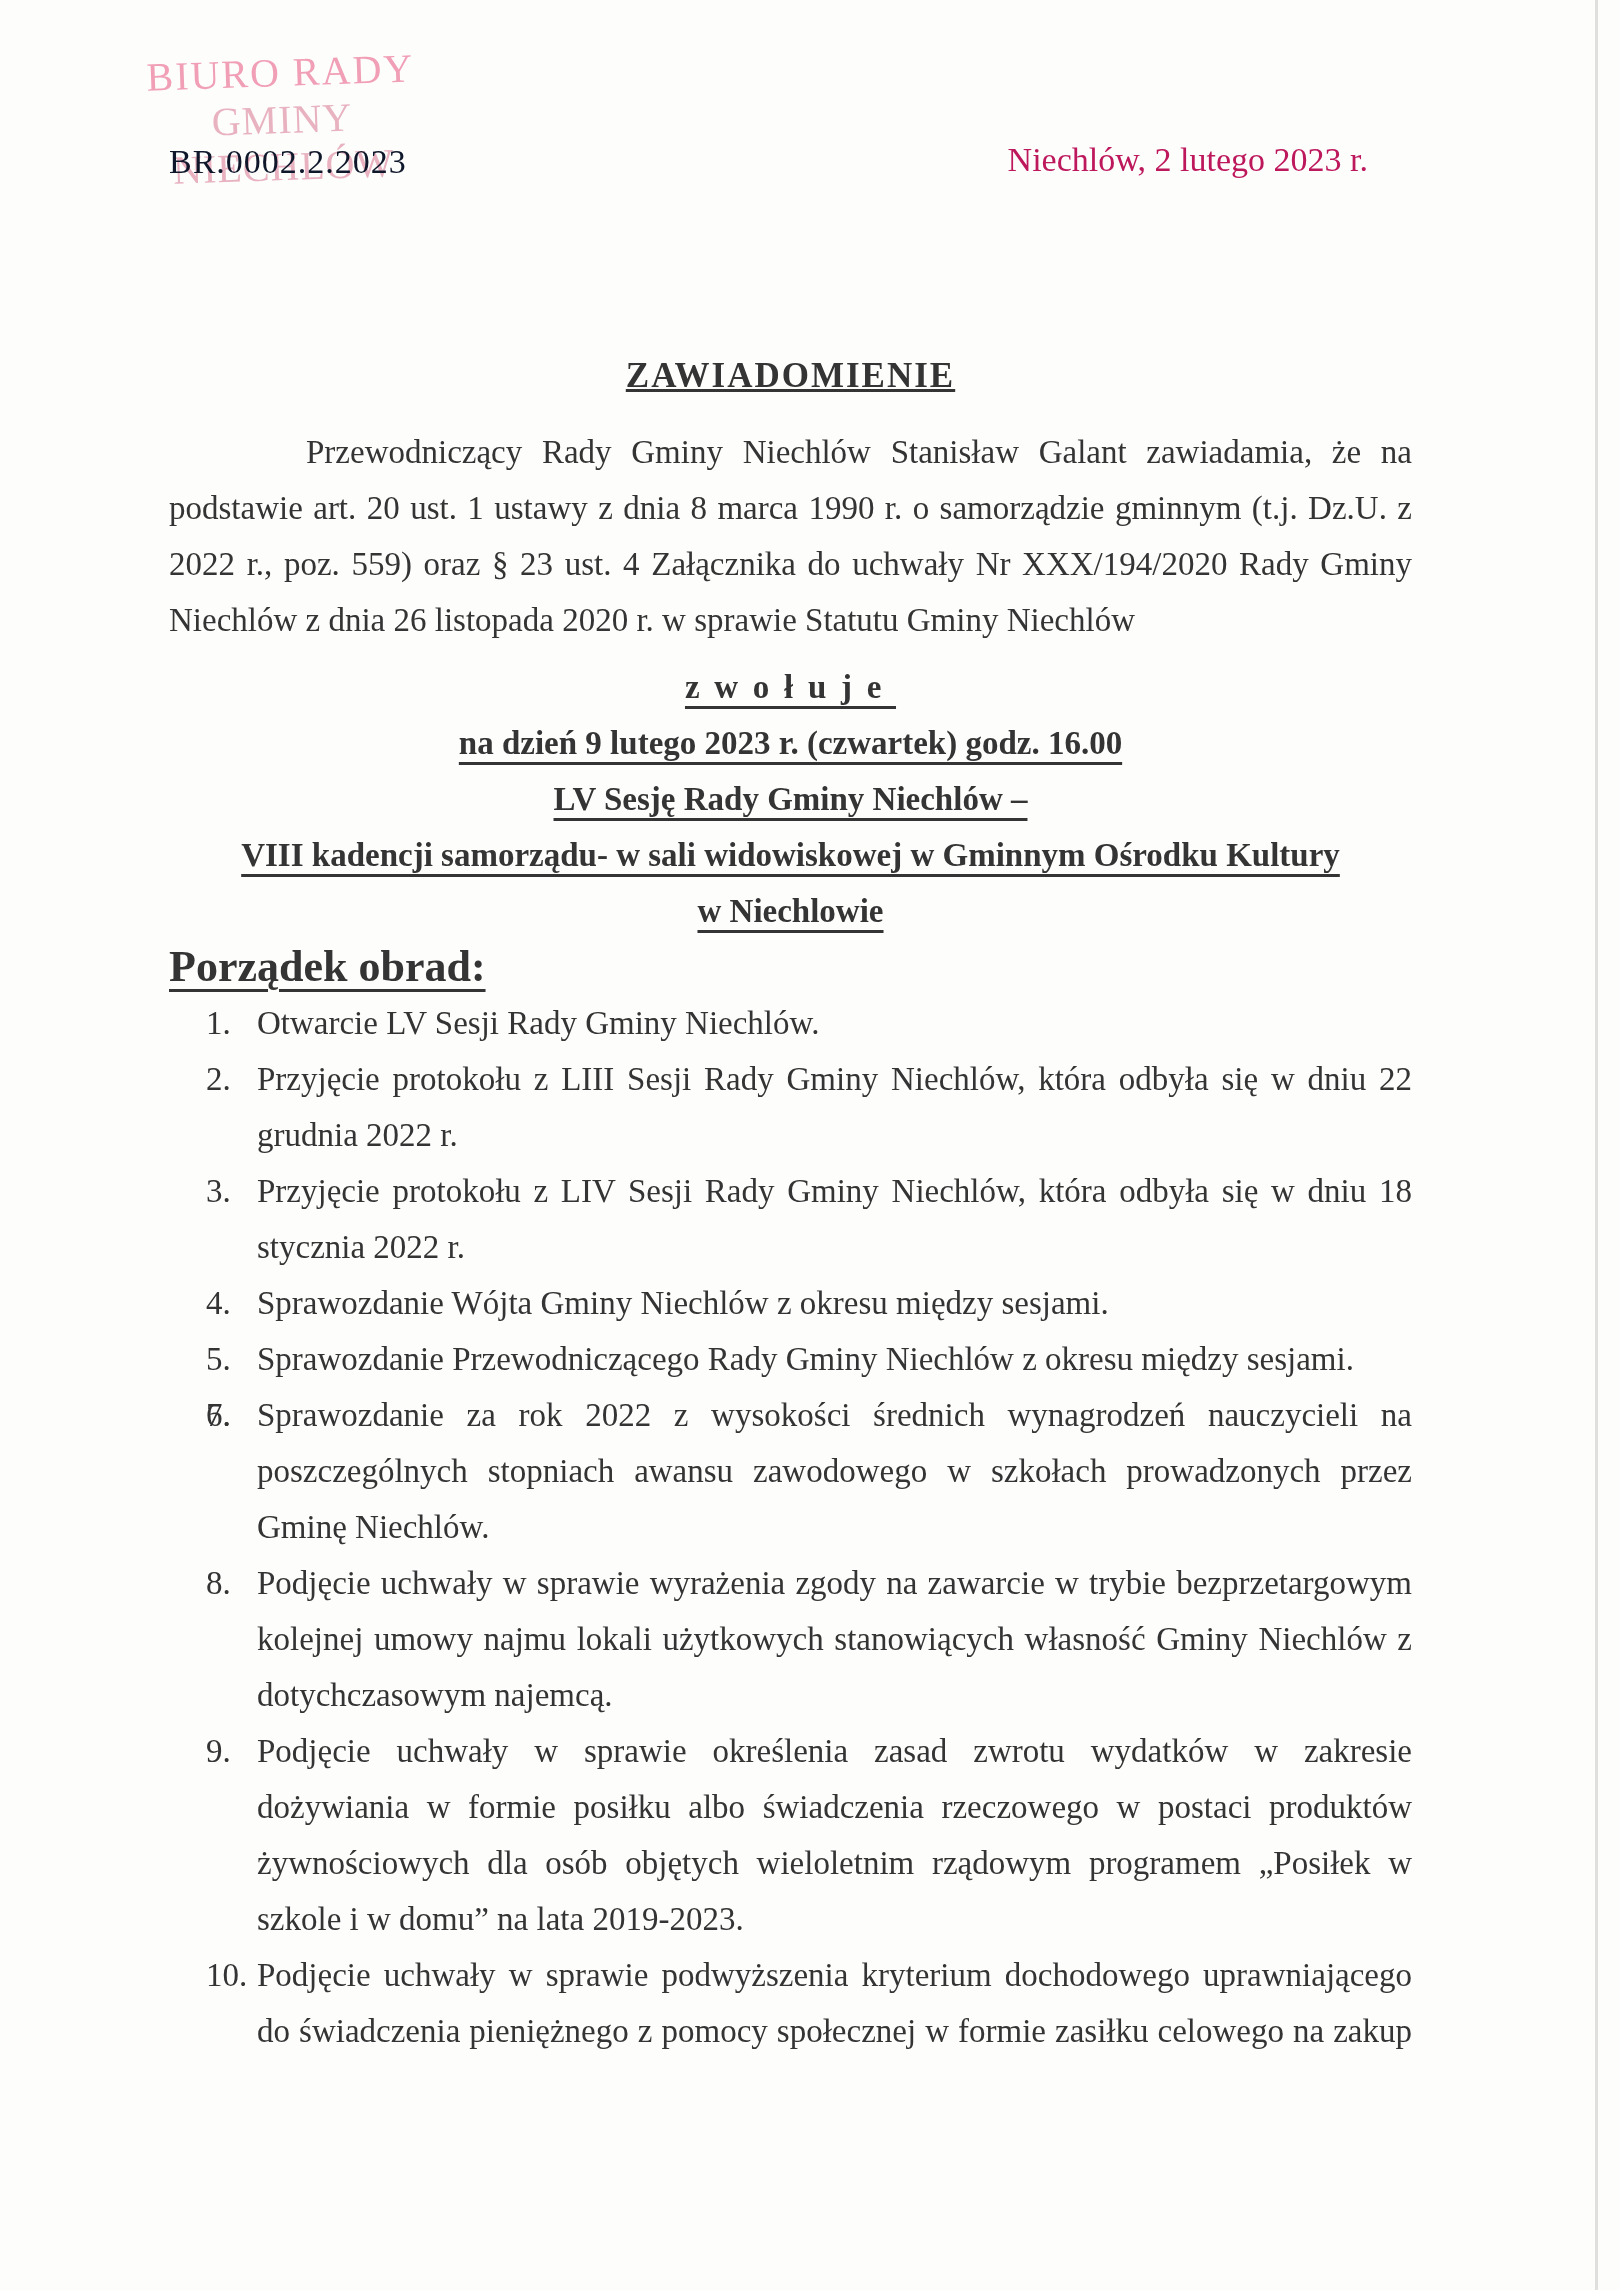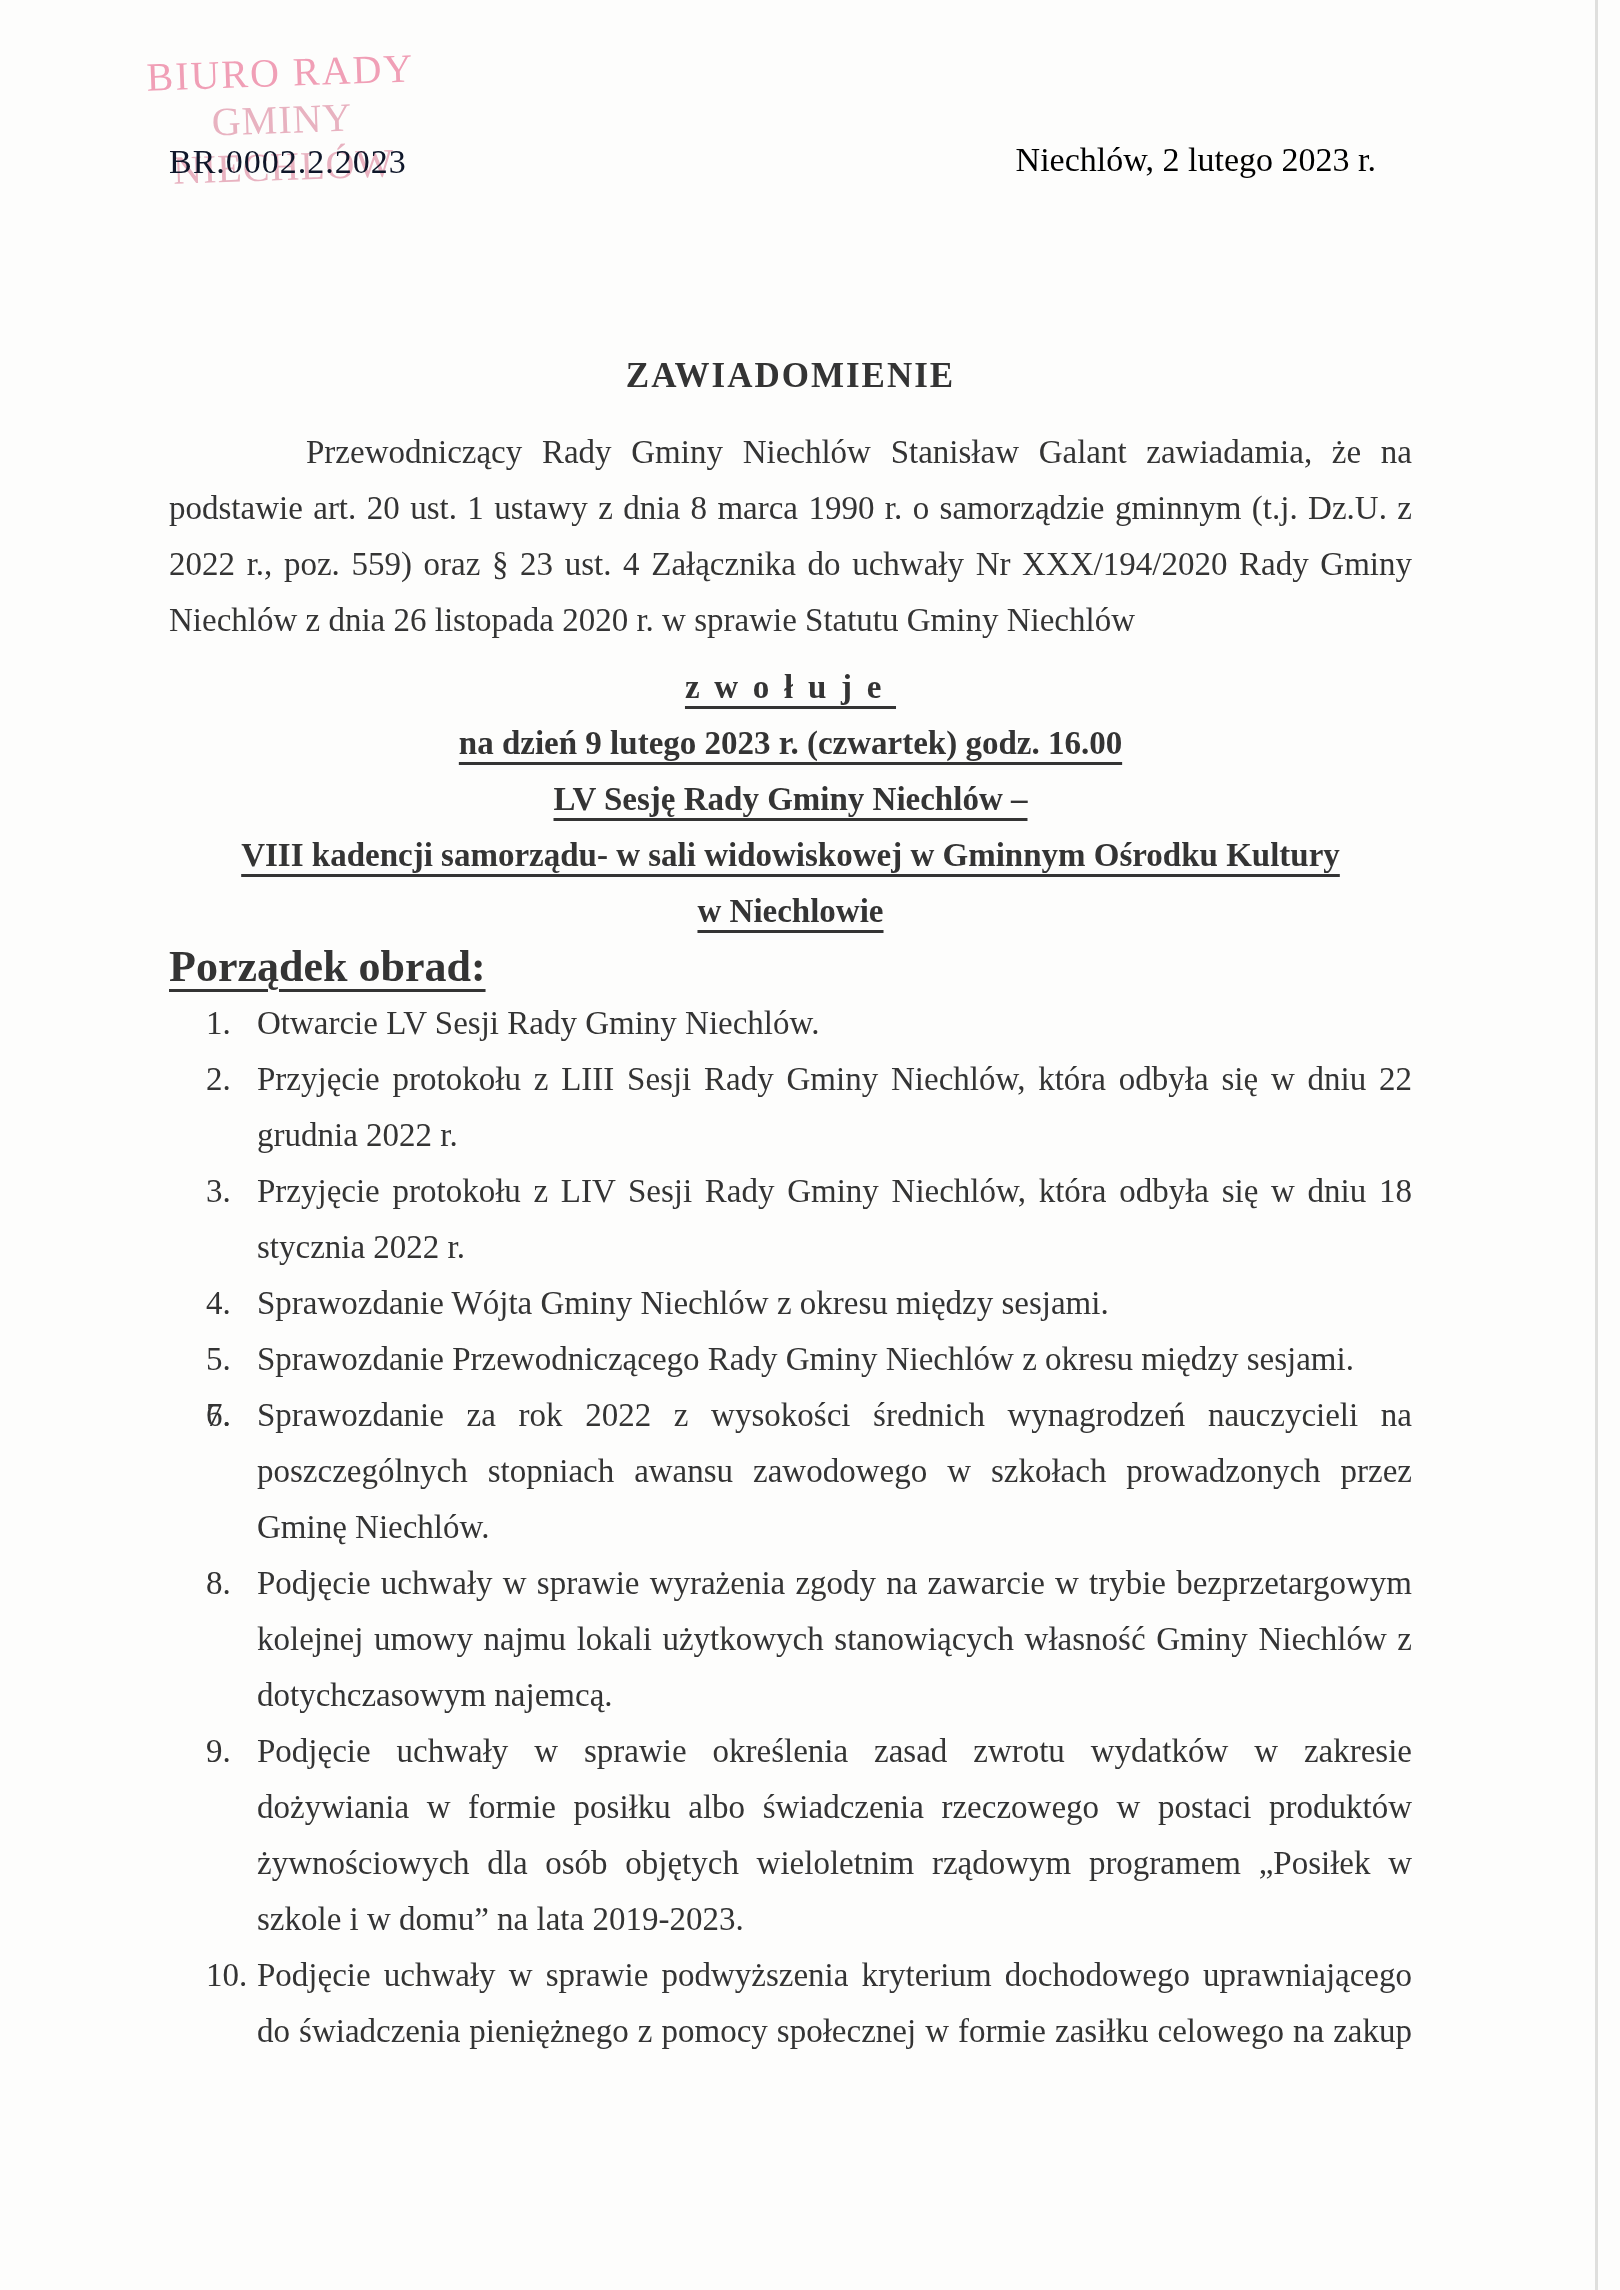--- a/index.html
+++ b/index.html
@@ -33,32 +33,32 @@
   }
   .stamp-line2{
     font-size:40px;letter-spacing:1px;
     color:#d97d96;opacity:.58;
   }
   .ref-number{
     position:absolute;left:169px;top:143px;
     font-size:34px;letter-spacing:1px;color:#0f172a;
   }
   .place-date{
-    position:absolute;right:244px;top:141px;
-    font-size:34px;color:#000000;
+    position:absolute;right:252px;top:141px;
+    font-size:34px;color:#be185d;
   }
   
   .content{
     position:absolute;left:169px;top:348px;width:1243px;
     font-size:33px;line-height:56px;
   }
   .doc-title{
     margin:0 0 19.6px 0;
     font-size:35px;font-weight:bold;letter-spacing:2px;
-    text-align:center;line-height:56px;
+    text-align:center;line-height:56px;text-decoration:underline;
   }
   .intro{
     margin:0;
     text-align:justify;
     text-indent:137px;
   }
   .center-line{
     text-align:center;font-weight:bold;
   }
   .verb-line{margin-top:11.8px;}

